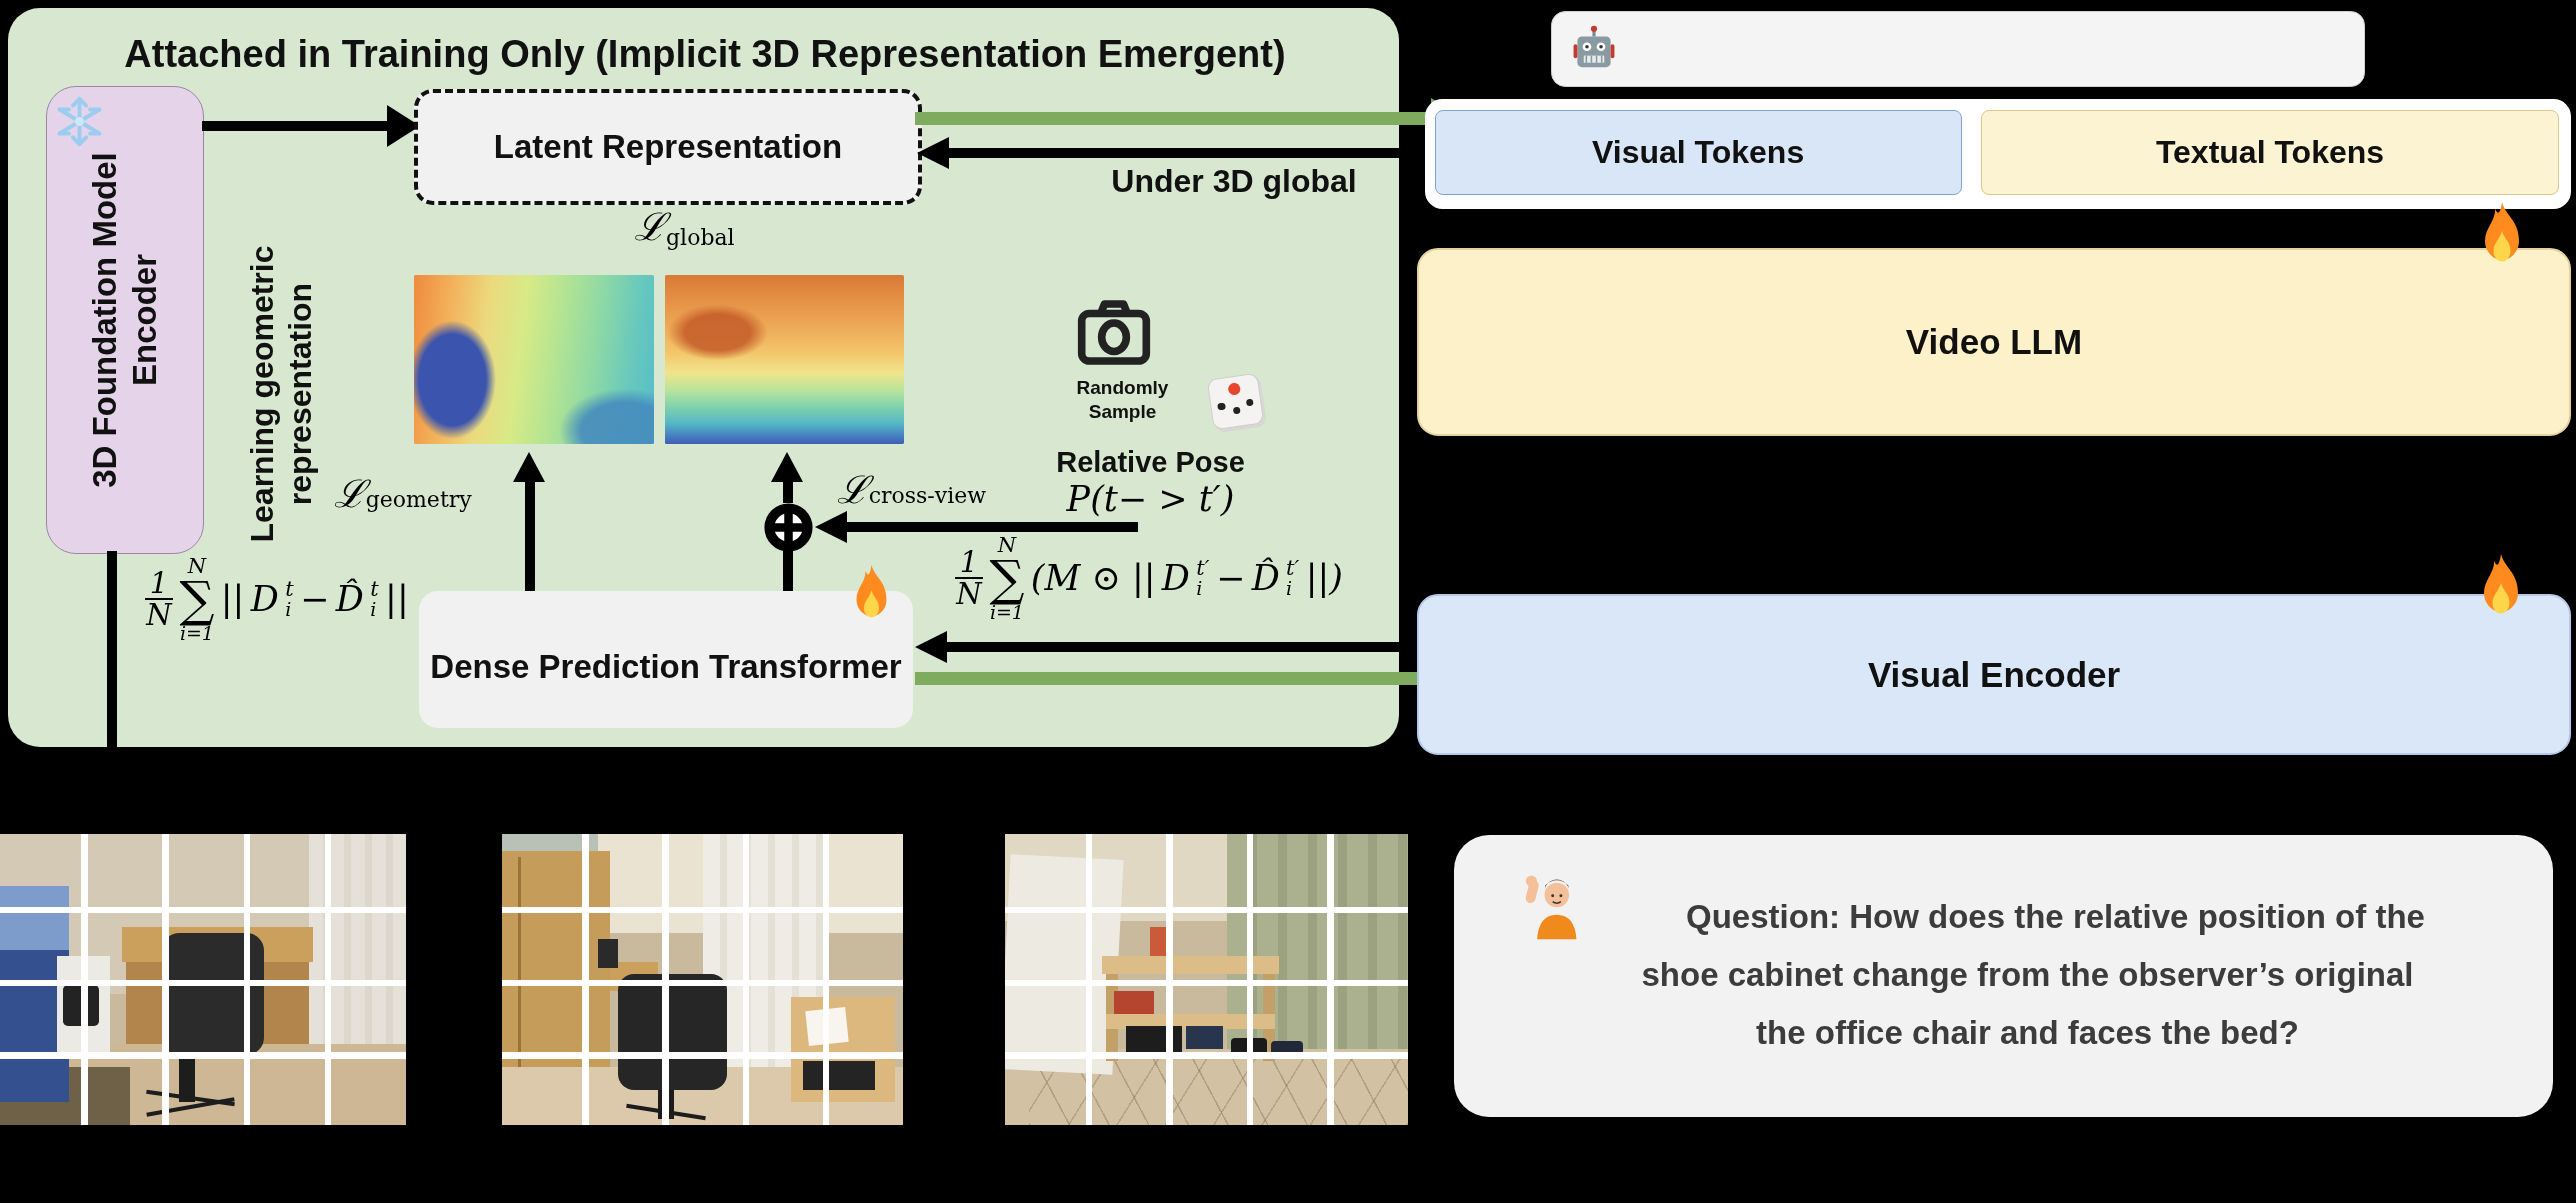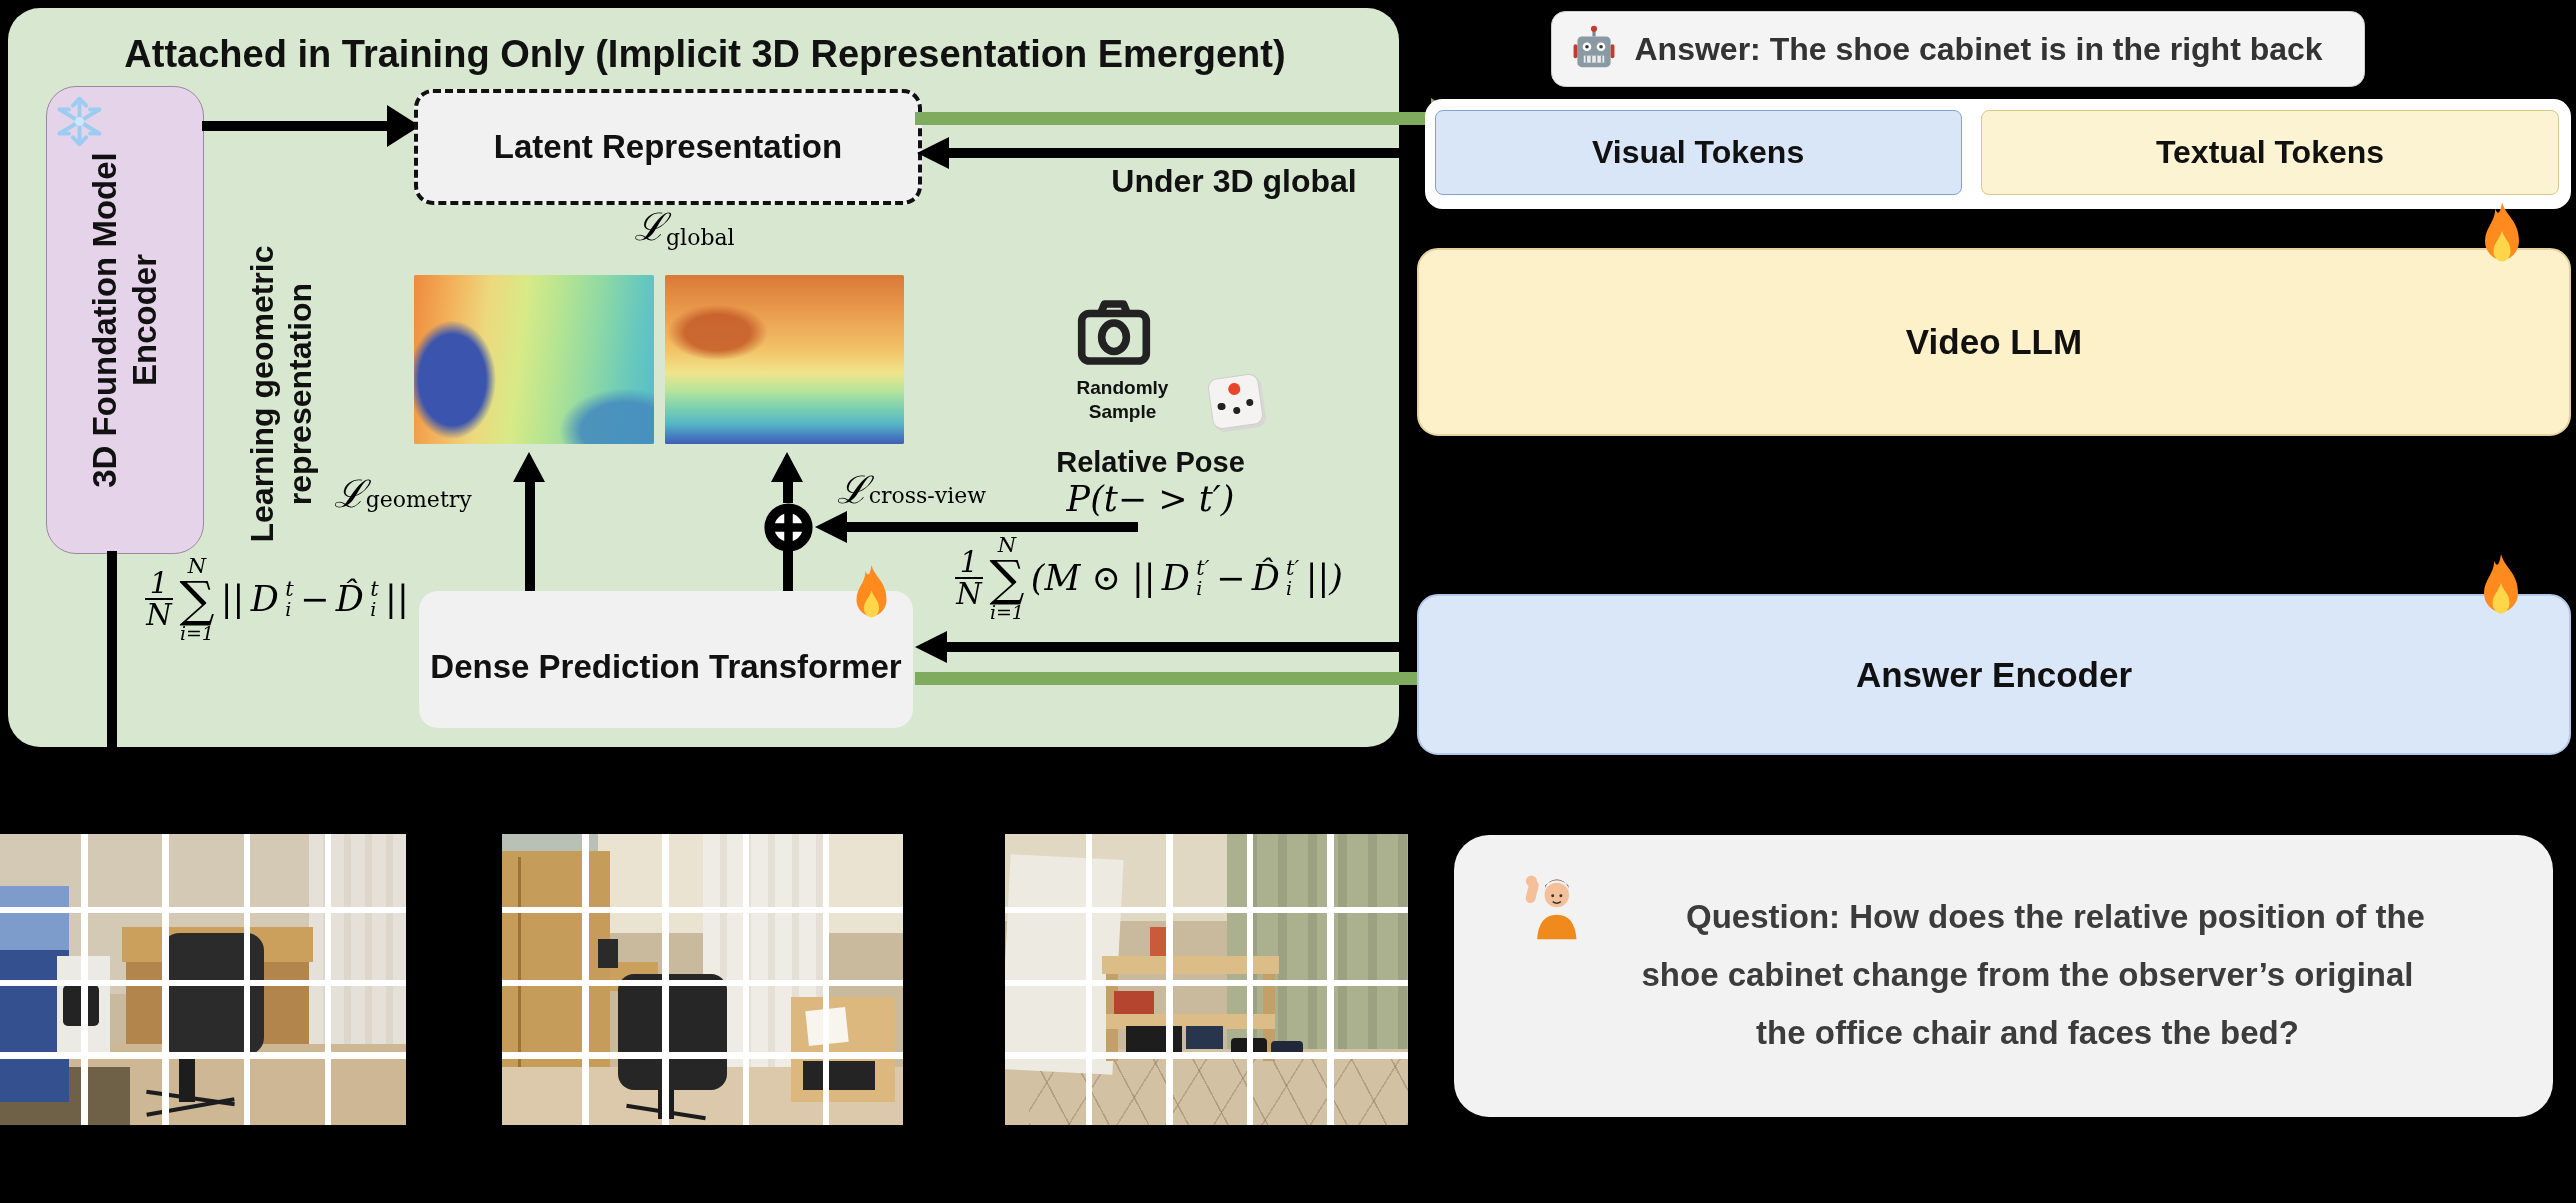--- a/index.html
+++ b/index.html
@@ -236,41 +236,40 @@
       <rect x="2" y="15" width="3" height="11" rx="1.5" fill="#c23b2e"></rect>
       <rect x="31" y="15" width="3" height="11" rx="1.5" fill="#c23b2e"></rect>
       <circle cx="12.5" cy="17" r="3.4" fill="#fff"></circle>
         <circle cx="23.5" cy="17" r="3.4" fill="#fff"></circle>
       <circle cx="12.5" cy="17" r="1.4" fill="#333"></circle>
         <circle cx="23.5" cy="17" r="1.4" fill="#333"></circle>
       <rect x="10" y="24" width="16" height="5.5" fill="#e8ecee"></rect>
       <path d="M12 24v5.5 M16 24v5.5 M20 24v5.5 M24 24v5.5" stroke="#8a9aa3" stroke-width="1.2"></path>
     </svg>
   </span>
-  <span class="boldlbl" style="font-size:32px;color:#333;">Answer: The shoe cabinet is in the right back</span>
 </div>
 
 <div class="abs" style="left:1425px;top:99px;width:1146px;height:110px;background:#fff;border-radius:17.5px;">
   <div class="abs center boldlbl" style="left:9.6px;top:11px;width:525px;height:83px;font-size:32px;background:#d9e6f7;
               border:1.6px solid #7fa3cf;border-radius:8px;">Visual Tokens</div>
   <div class="abs center boldlbl" style="left:556px;top:11px;width:576px;height:83px;font-size:32px;background:#fcf3d3;
               border:1.6px solid #d9c78c;border-radius:8px;">Textual Tokens</div>
 </div>
 
 <div class="abs center boldlbl" style="left:1417px;top:248px;width:1154px;height:188px;font-size:35px;background:#fdf1c9;
             border:2.4px solid #e6d1a0;border-radius:21px;box-sizing:border-box;">Video LLM</div>
 <span class="abs" style="left:2474px;top:202px;">
   <svg width="56" height="68" viewBox="0 0 32 40">
     <path d="M16 0 C18 8 26 11 26 23 A10 11 0 0 1 6 23 C6 15 12 12 12 4 C13.5 8 15 7 16 0Z" fill="#ff8a1e"></path>
     <path d="M16 17 C18 23 21 23 21 29 A5 6 0 0 1 11 29 C11 24 14 23 16 17Z" fill="#ffd54a"></path>
   </svg>
 </span>
 
 <div class="abs center boldlbl" style="left:1417px;top:594px;width:1154px;height:161px;font-size:35px;background:#dae7f8;
-            border:2.4px solid #b5cae8;border-radius:21px;box-sizing:border-box;">Answer Encoder</div>
+            border:2.4px solid #b5cae8;border-radius:21px;box-sizing:border-box;">Visual Encoder</div>
 <span class="abs" style="left:2473px;top:554px;">
   <svg width="56" height="68" viewBox="0 0 32 40">
     <path d="M16 0 C18 8 26 11 26 23 A10 11 0 0 1 6 23 C6 15 12 12 12 4 C13.5 8 15 7 16 0Z" fill="#ff8a1e"></path>
     <path d="M16 17 C18 23 21 23 21 29 A5 6 0 0 1 11 29 C11 24 14 23 16 17Z" fill="#ffd54a"></path>
   </svg>
 </span>
 
 <div class="frame" style="left:0;top:834px;width:406px;height:291px;">
   <div class="abs" style="left:0;top:0;width:100%;height:55%;background:#d4c9b4;"></div>
   <div class="abs" style="left:76%;top:0;width:24%;height:100%;background:repeating-linear-gradient(90deg,#e6e1d8 0 14.3px,#dcd6cb 14.3px 21px);"></div>

